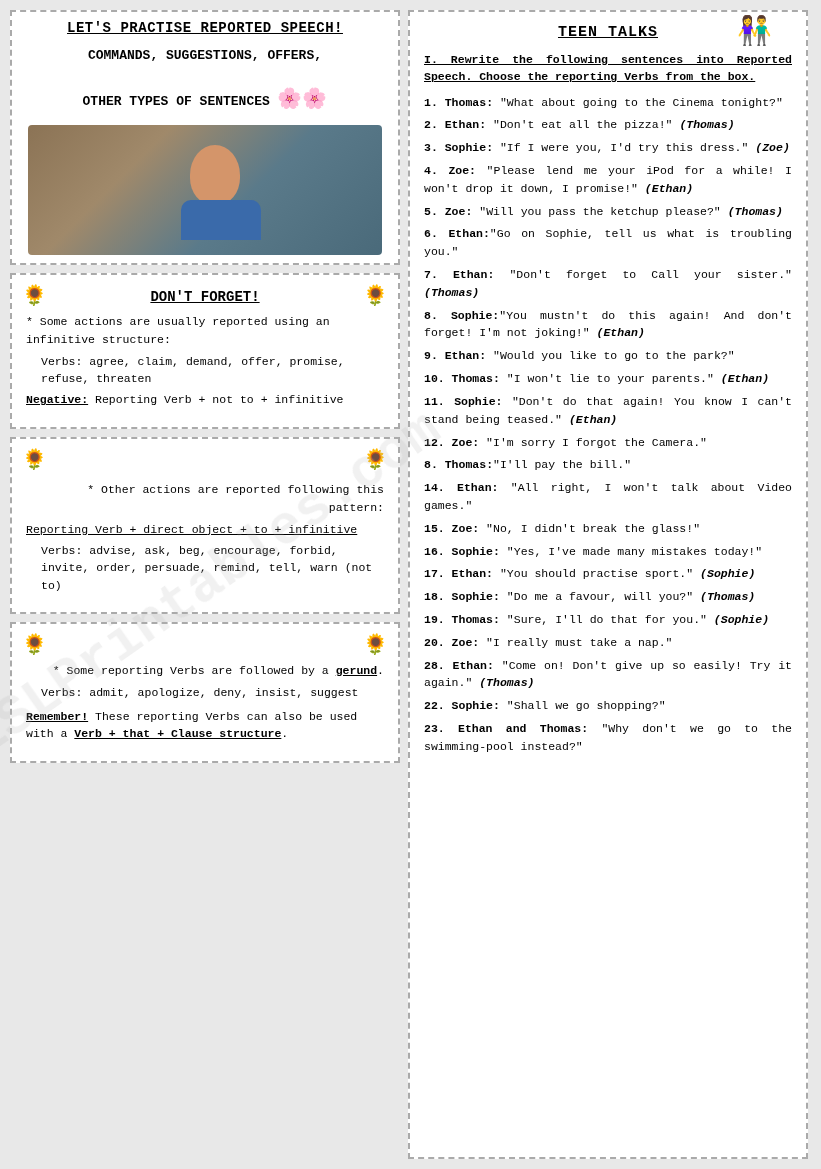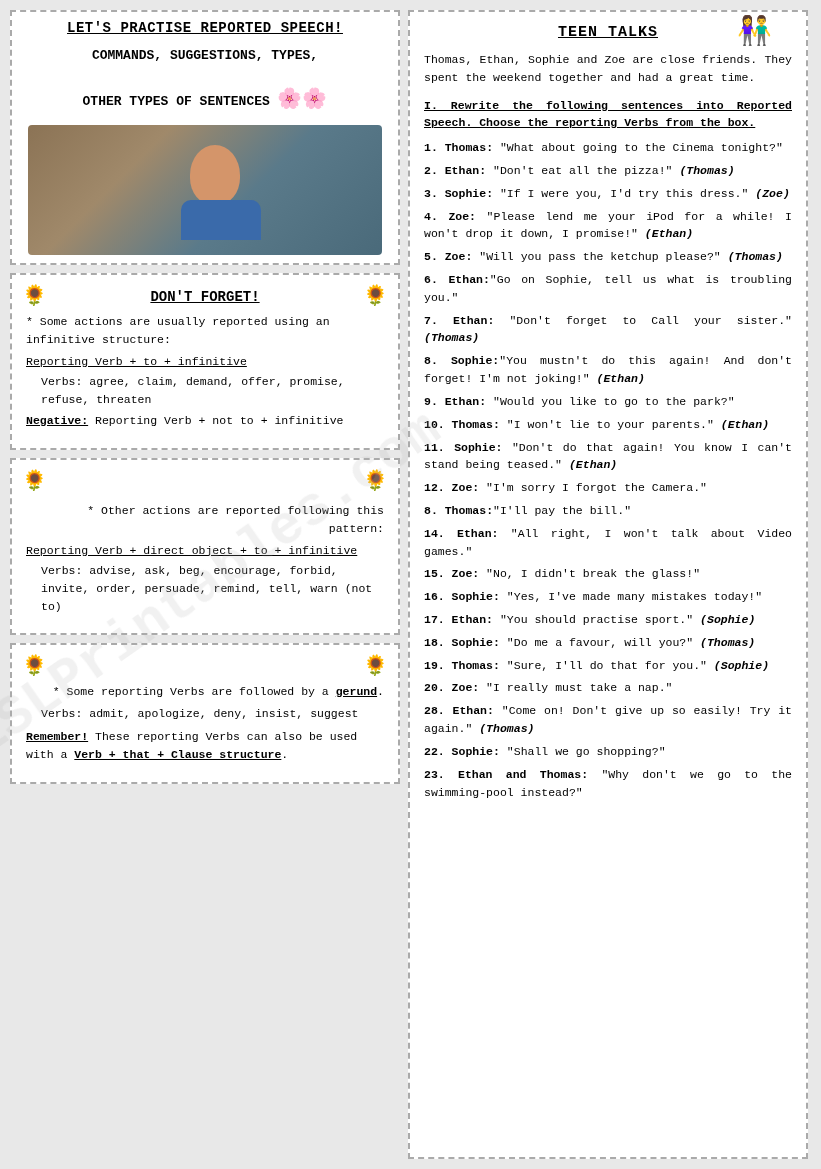--- a/index.html
+++ b/index.html
@@ -203,36 +203,35 @@
     }
   </style>
 </head>
 <body>
 
 <div class="left-panel">
 
   <div class="title-box">
     <div class="main-title">LET'S PRACTISE REPORTED SPEECH!</div>
     <div class="subtitle">
-      <span>COMMANDS, SUGGESTIONS, TYPES,</span><br>
+      <span>COMMANDS, SUGGESTIONS, OFFERS,</span><br>
       <br>
       <span>OTHER TYPES OF SENTENCES</span>
       <span class="flowers">🌸🌸</span>
     </div>
     <div class="student-photo"></div>
   </div>
 
   <div class="info-box">
     <span class="box-icon">🌻</span>
     <span class="box-icon-right">🌻</span>
     <div class="box-title">DON'T FORGET!</div>
     <p>
       <span>* Some actions are usually reported using an infinitive structure:</span>
     </p>
-    <p class="reporting-verb-line">Reporting Verb + to + infinitive</p>
     <p class="verb-list">Verbs: agree, claim, demand, offer, promise, refuse, threaten</p>
     <p>
       <span class="underline bold">Negative:</span>
       <span> Reporting Verb +  not to + infinitive</span>
     </p>
   </div>
 
   <div class="info-box">
     <span class="box-icon">🌻</span>
     <span class="box-icon-right">🌻</span>
@@ -254,21 +253,20 @@
       <span class="bold underline">Remember!</span> These reporting Verbs can also be used with a <span class="bold underline">Verb + that + Clause structure</span>.
     </p>
   </div>
 </div>
 
 <div class="right-panel">
   <div class="section-header">
     <span class="teen-icon">👫</span>
     <div class="teen-talks-title">TEEN TALKS</div>
   </div>
-  <p class="intro-text">Thomas, Ethan, Sophie and Zoe are close friends. They spent the weekend together and had a great time.</p>
   <p class="instruction">I.  Rewrite the following sentences into Reported Speech. Choose the reporting Verbs from the box.</p>
 
   <ul class="sentences-list" id="sentences-container">
   <li><span class="num">1. </span><span class="speaker">Thomas:</span><span> "What about going to the Cinema tonight?"</span></li>
       <li><span class="num">2. </span><span class="speaker">Ethan:</span><span>  "Don't eat all the pizza!" </span><span class="recipient">(Thomas)</span></li>
       <li><span class="num">3. </span><span class="speaker">Sophie:</span><span>  "If I were you, I'd try this dress." </span><span class="recipient">(Zoe)</span></li>
       <li><span class="num">4. </span><span class="speaker">Zoe:</span><span>  "Please lend me your iPod for a while! I won't drop it down, I promise!" </span><span class="recipient">(Ethan)</span></li>
       <li><span class="num">5. </span><span class="speaker">Zoe:</span><span>  "Will you pass the ketchup please?" </span><span class="recipient">(Thomas)</span></li>
       <li><span class="num">6. </span><span class="speaker">Ethan:</span><span>"Go on Sophie, tell us what is troubling you."</span></li>
       <li><span class="num">7. </span><span class="speaker">Ethan:</span><span>  "Don't forget to Call your sister." </span><span class="recipient">(Thomas)</span></li>

